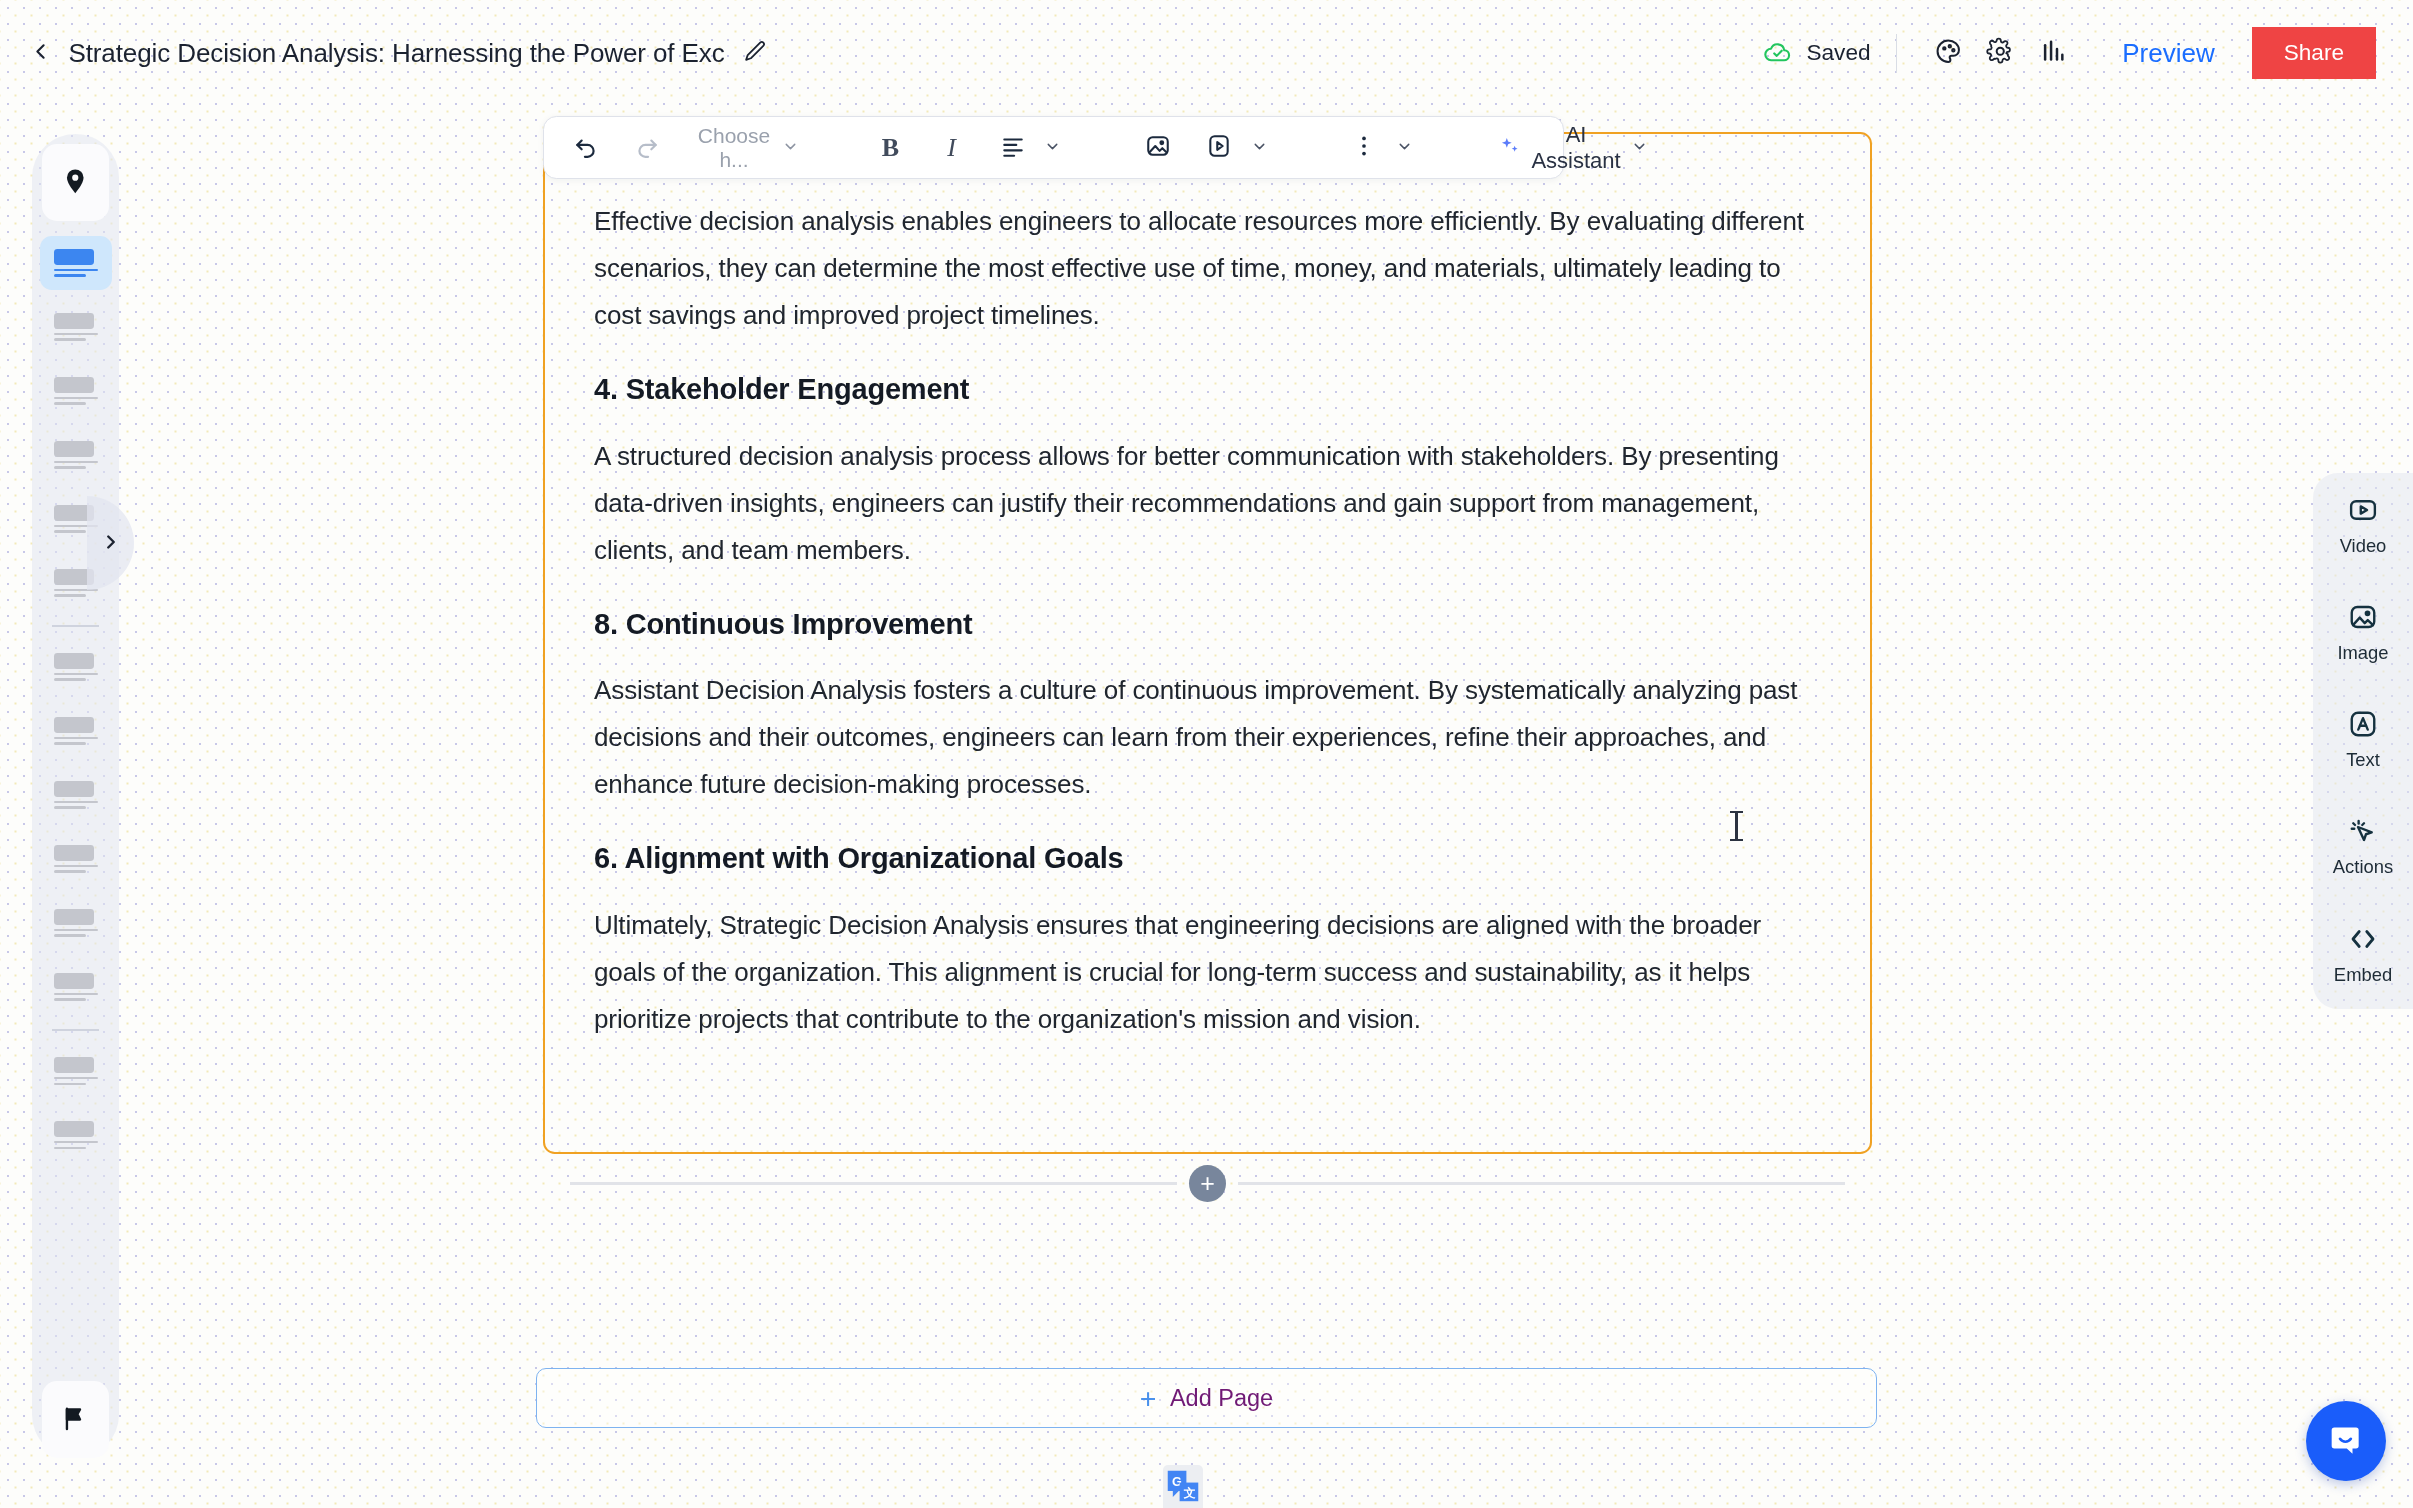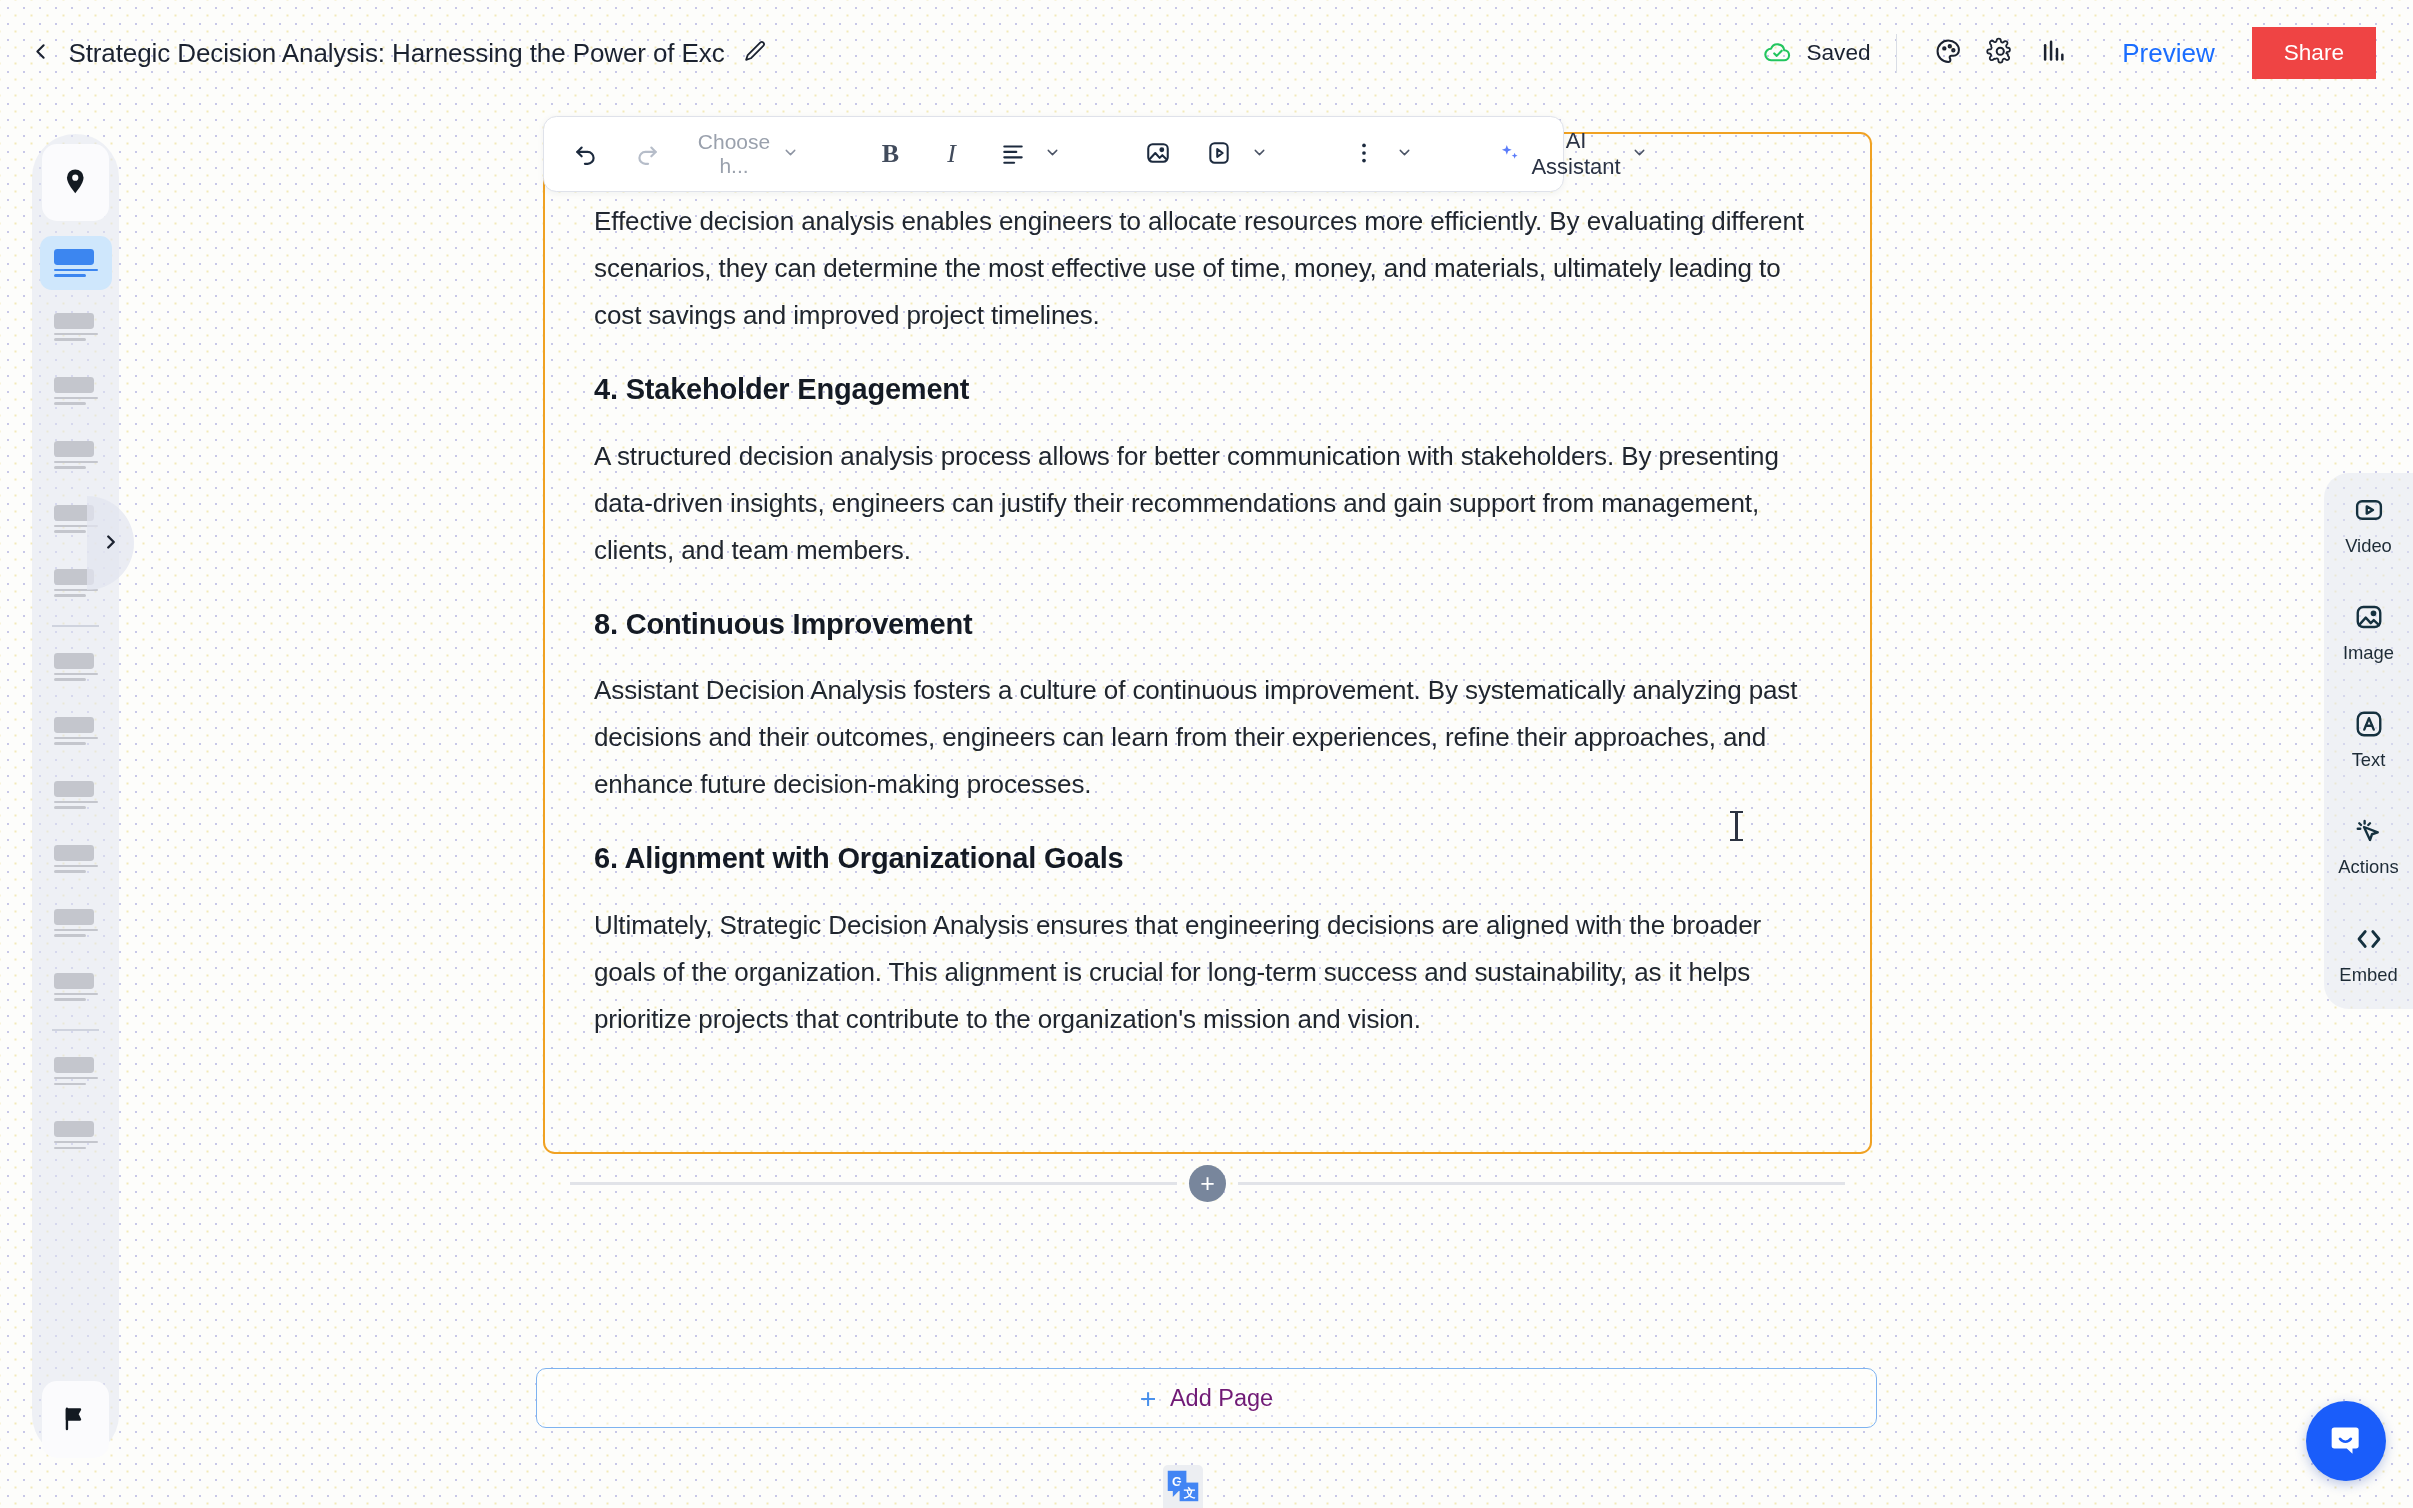--- a/index.html
+++ b/index.html
@@ -130,21 +130,21 @@
     background: rgba(226,229,240,0.72);
     border-radius: 0 47px 47px 0;
     display: flex; align-items: center; justify-content: center;
     cursor: pointer; border: none; z-index: 31;
   }
   #sidebar-expand svg { width: 22px; height: 22px; }
 
   
   #editor-toolbar {
     position: absolute; left: 543px; top: 116px;
-    width: 1021px; height: 76px;
+    width: 1021px; height: 63px;
     background: #ffffff; border: 1.3px solid #dfe2ea;
     border-radius: 13.4px;
     display: flex; align-items: center;
     padding: 0 18.4px; gap: 14px;
     box-shadow: 0 1.7px 6.7px rgba(20,30,60,0.05);
     z-index: 25;
   }
   .tb-btn {
     height: 47px; min-width: 47px; border: none; background: transparent;
     display: flex; align-items: center; justify-content: center;
@@ -233,21 +233,21 @@
     position: absolute; left: 1163px; top: 1465px;
     width: 40px; height: 49px;
     background: #eceef2; border-radius: 5px;
     display: flex; align-items: center; justify-content: center;
     cursor: pointer; z-index: 12;
   }
 
   
   #right-panel {
     position: absolute; right: 0; top: 473px;
-    width: 89px; height: 536px;
+    width: 100px; height: 536px;
     background: rgba(226,229,240,0.50);
     border-radius: 25px 0 0 25px;
     display: flex; flex-direction: column;
     align-items: center; justify-content: space-between;
     padding: 22px 0 23.5px 0;
     z-index: 30;
   }
   .rp-item {
     display: flex; flex-direction: column; align-items: center; gap: 6.7px;
     cursor: pointer; width: 100%; border: none; background: transparent;

